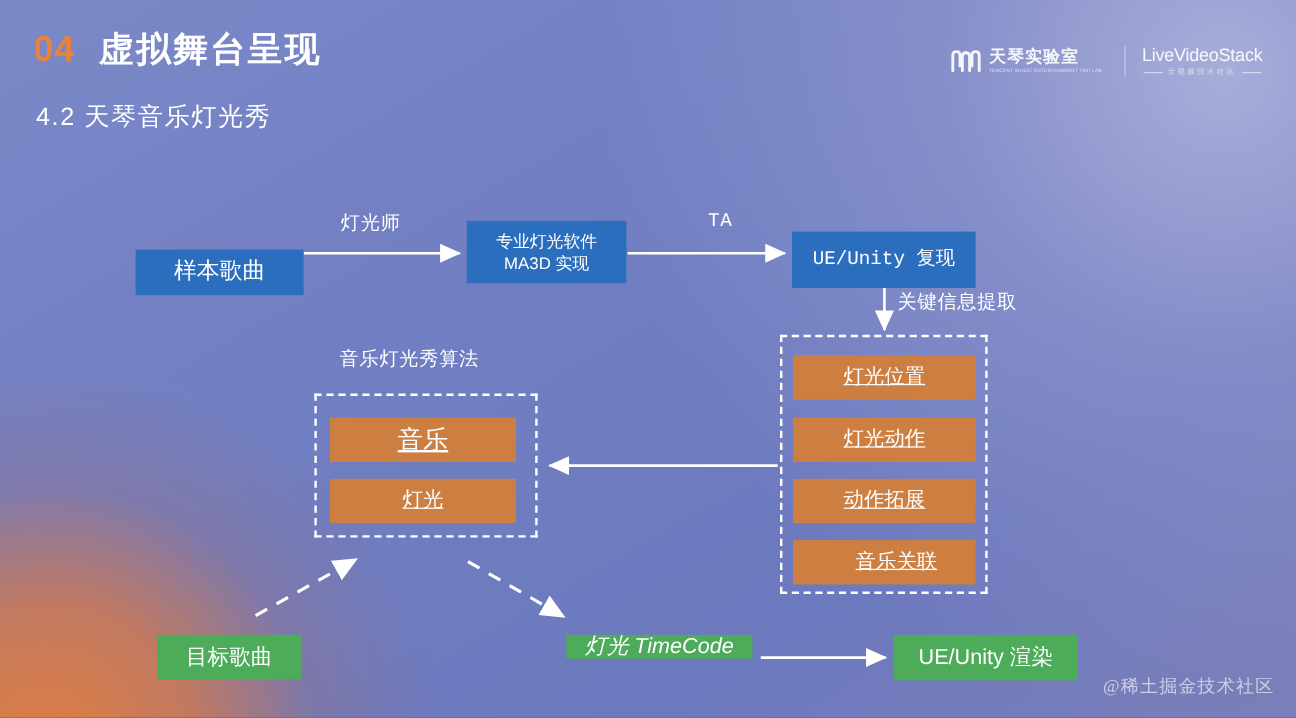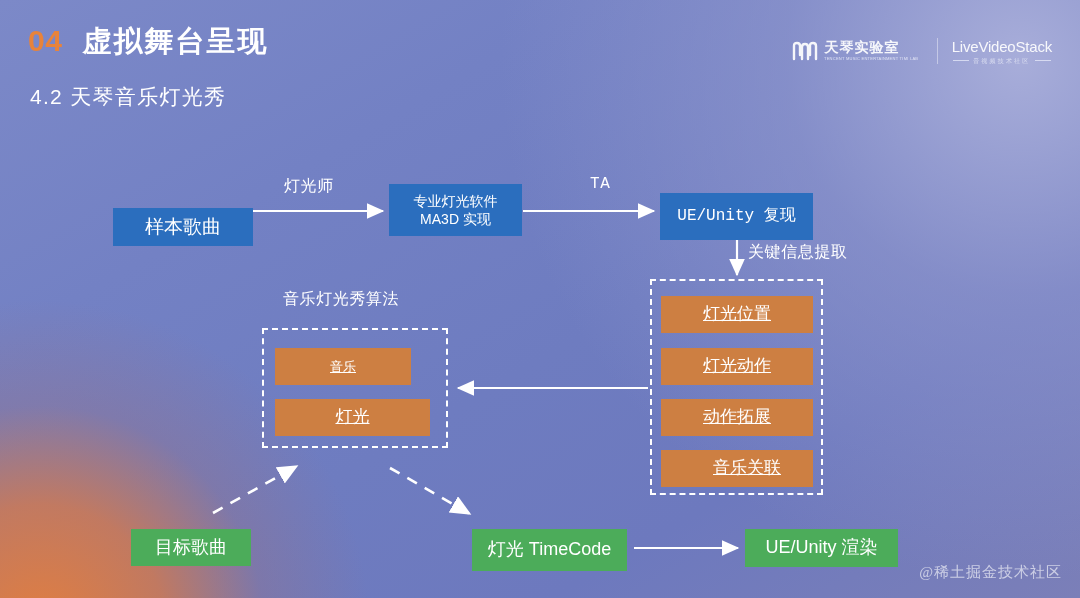--- a/index.html
+++ b/index.html
@@ -232,22 +232,22 @@
   <div class="node blue" style="left:660px; top:193px; width:153px; height:47px; font-size:16px;font-family:Liberation Mono, monospace;">UE/Unity 复现</div>
 
   <div class="dashed-group" style="left:650px; top:279px; width:173px; height:216px;"></div>
   <div class="node orange" style="left:661px; top:296px; width:152px; height:37px; font-size:17px;">灯光位置</div>
   <div class="node orange" style="left:661px; top:348px; width:152px; height:37px; font-size:17px;">灯光动作</div>
   <div class="node orange" style="left:661px; top:399px; width:152px; height:37px; font-size:17px;">动作拓展</div>
   <div class="node orange" style="left:661px; top:450px; width:152px; height:37px; font-size:17px;padding-left:20px;">音乐关联</div>
 
   <div class="group-caption" style="left:283px; top:289px;">音乐灯光秀算法</div>
   <div class="dashed-group" style="left:262px; top:328px; width:186px; height:120px;"></div>
-  <div class="node orange" style="left:275px; top:348px; width:136px; height:37px; font-size:13px;">音乐</div>
+  <div class="node orange" style="left:275px; top:348px; width:155px; height:37px; font-size:21px;">音乐</div>
   <div class="node orange" style="left:275px; top:399px; width:155px; height:37px; font-size:17px;">灯光</div>
 
   <div class="node green" style="left:131px; top:529px; width:120px; height:37px; font-size:18px;">目标歌曲</div>
-  <div class="node green" style="left:472px; top:529px; width:155px; height:42px; font-size:18px;">灯光 TimeCode</div>
+  <div class="node green" style="left:472px; top:529px; width:155px; height:20px; font-size:18px;font-style:italic;">灯光 TimeCode</div>
   <div class="node green" style="left:745px; top:529px; width:153px; height:38px; font-size:18px;">UE/Unity 渲染</div>
 
   <div class="watermark">@稀土掘金技术社区</div>
 
 </div>
 
 </body></html>

